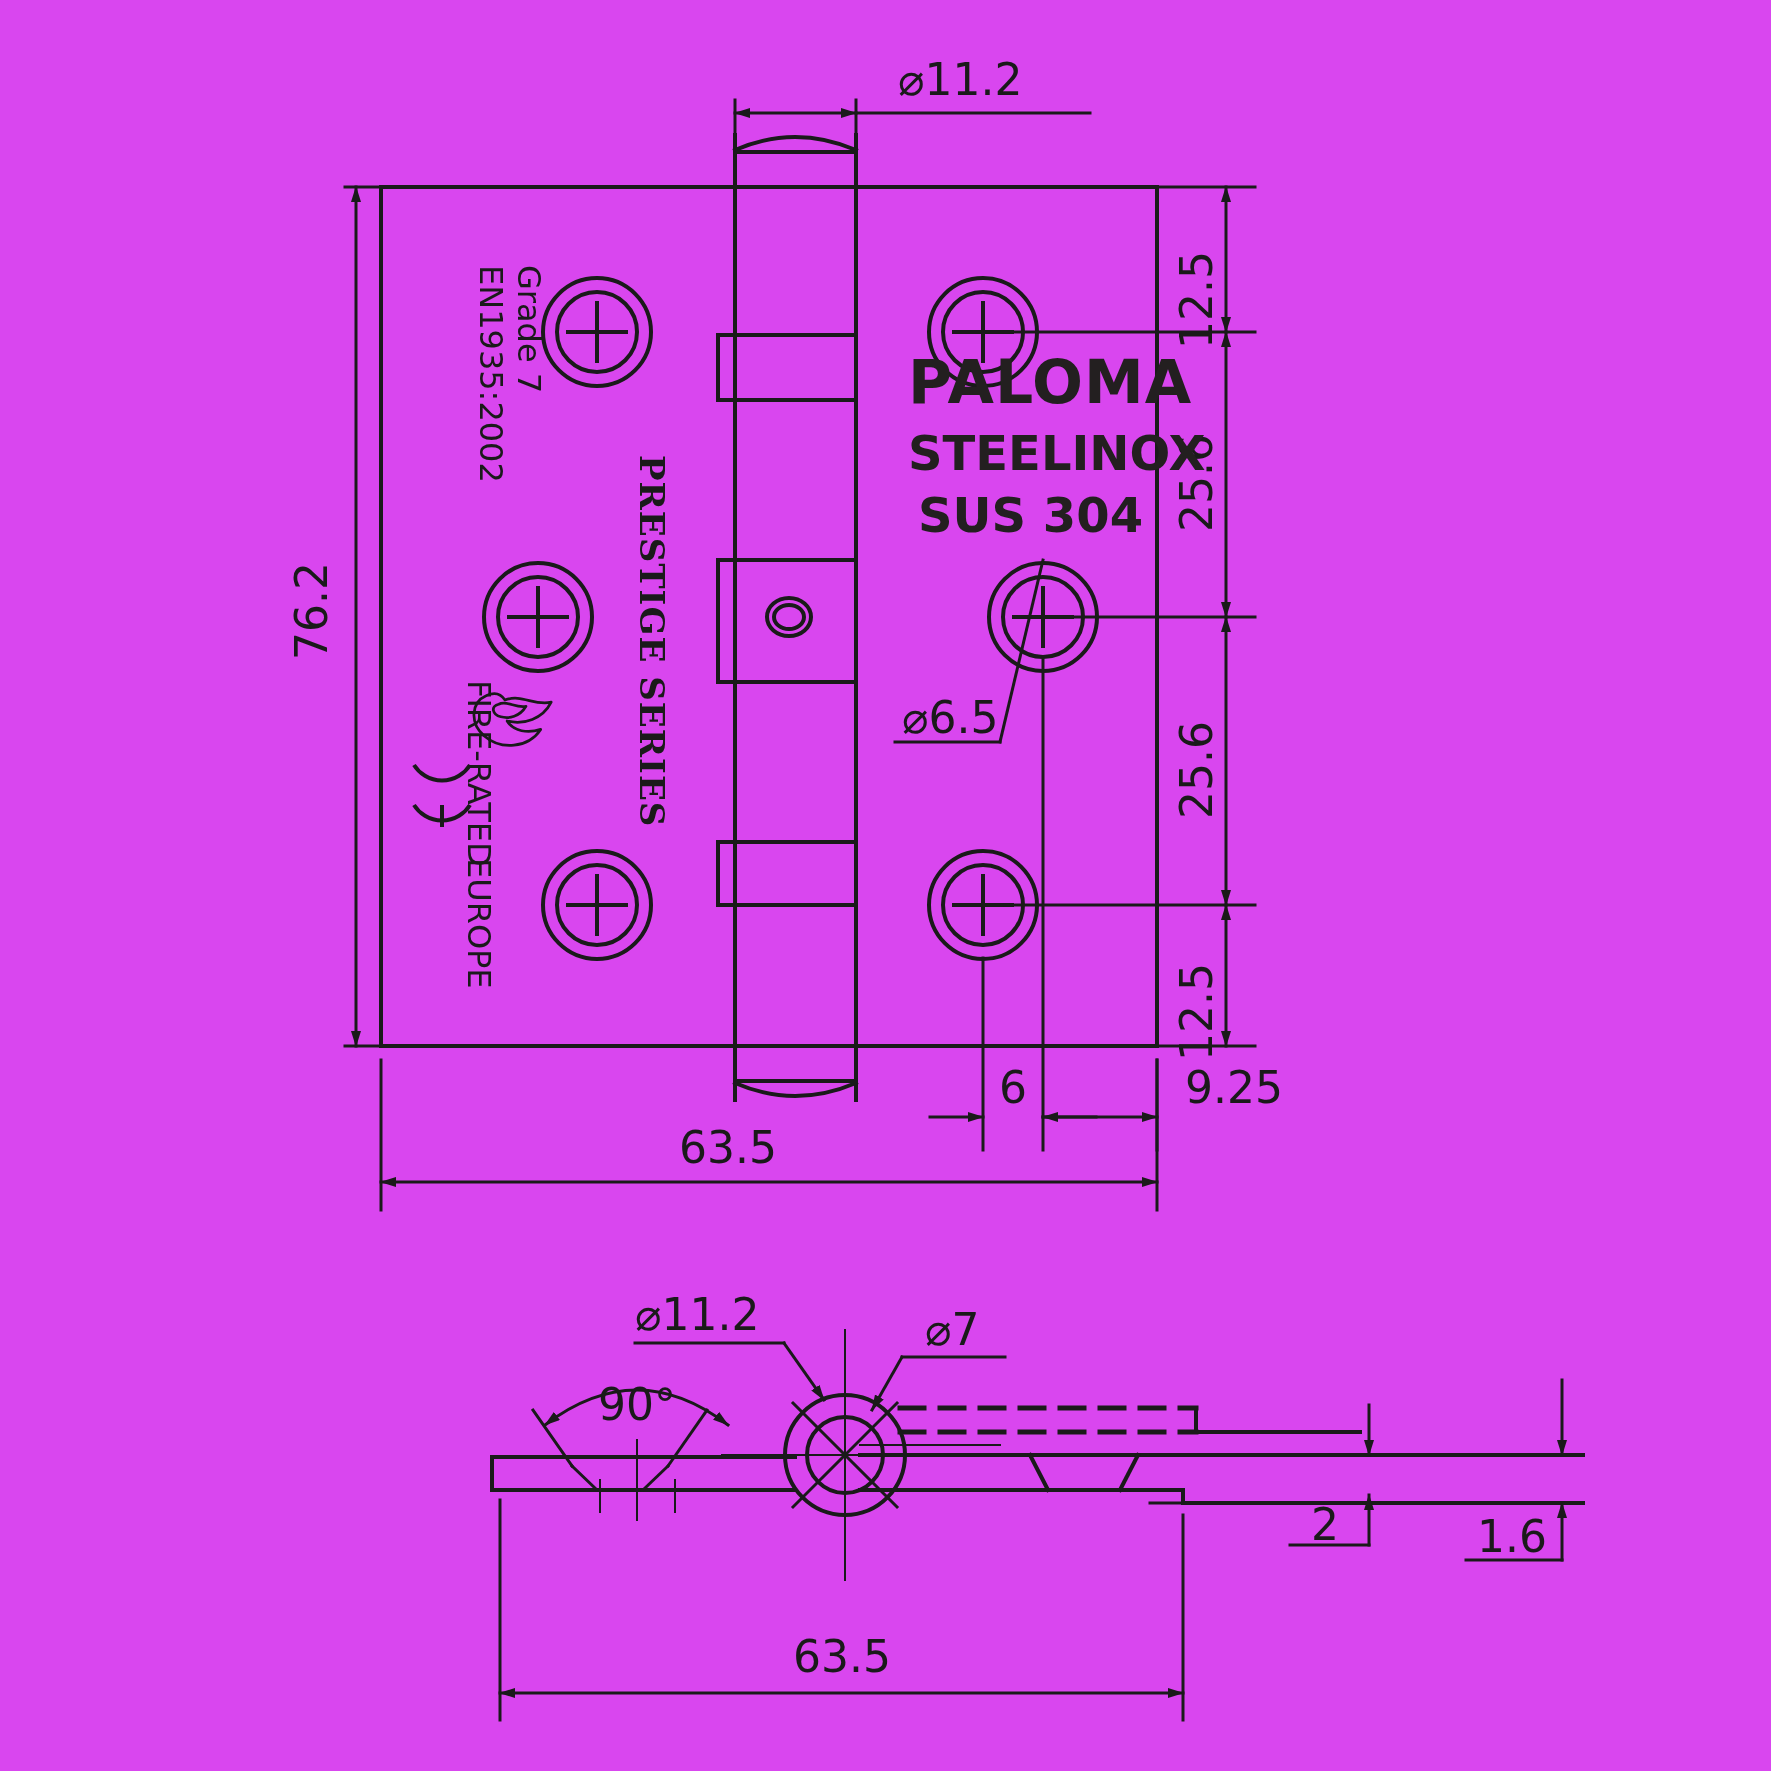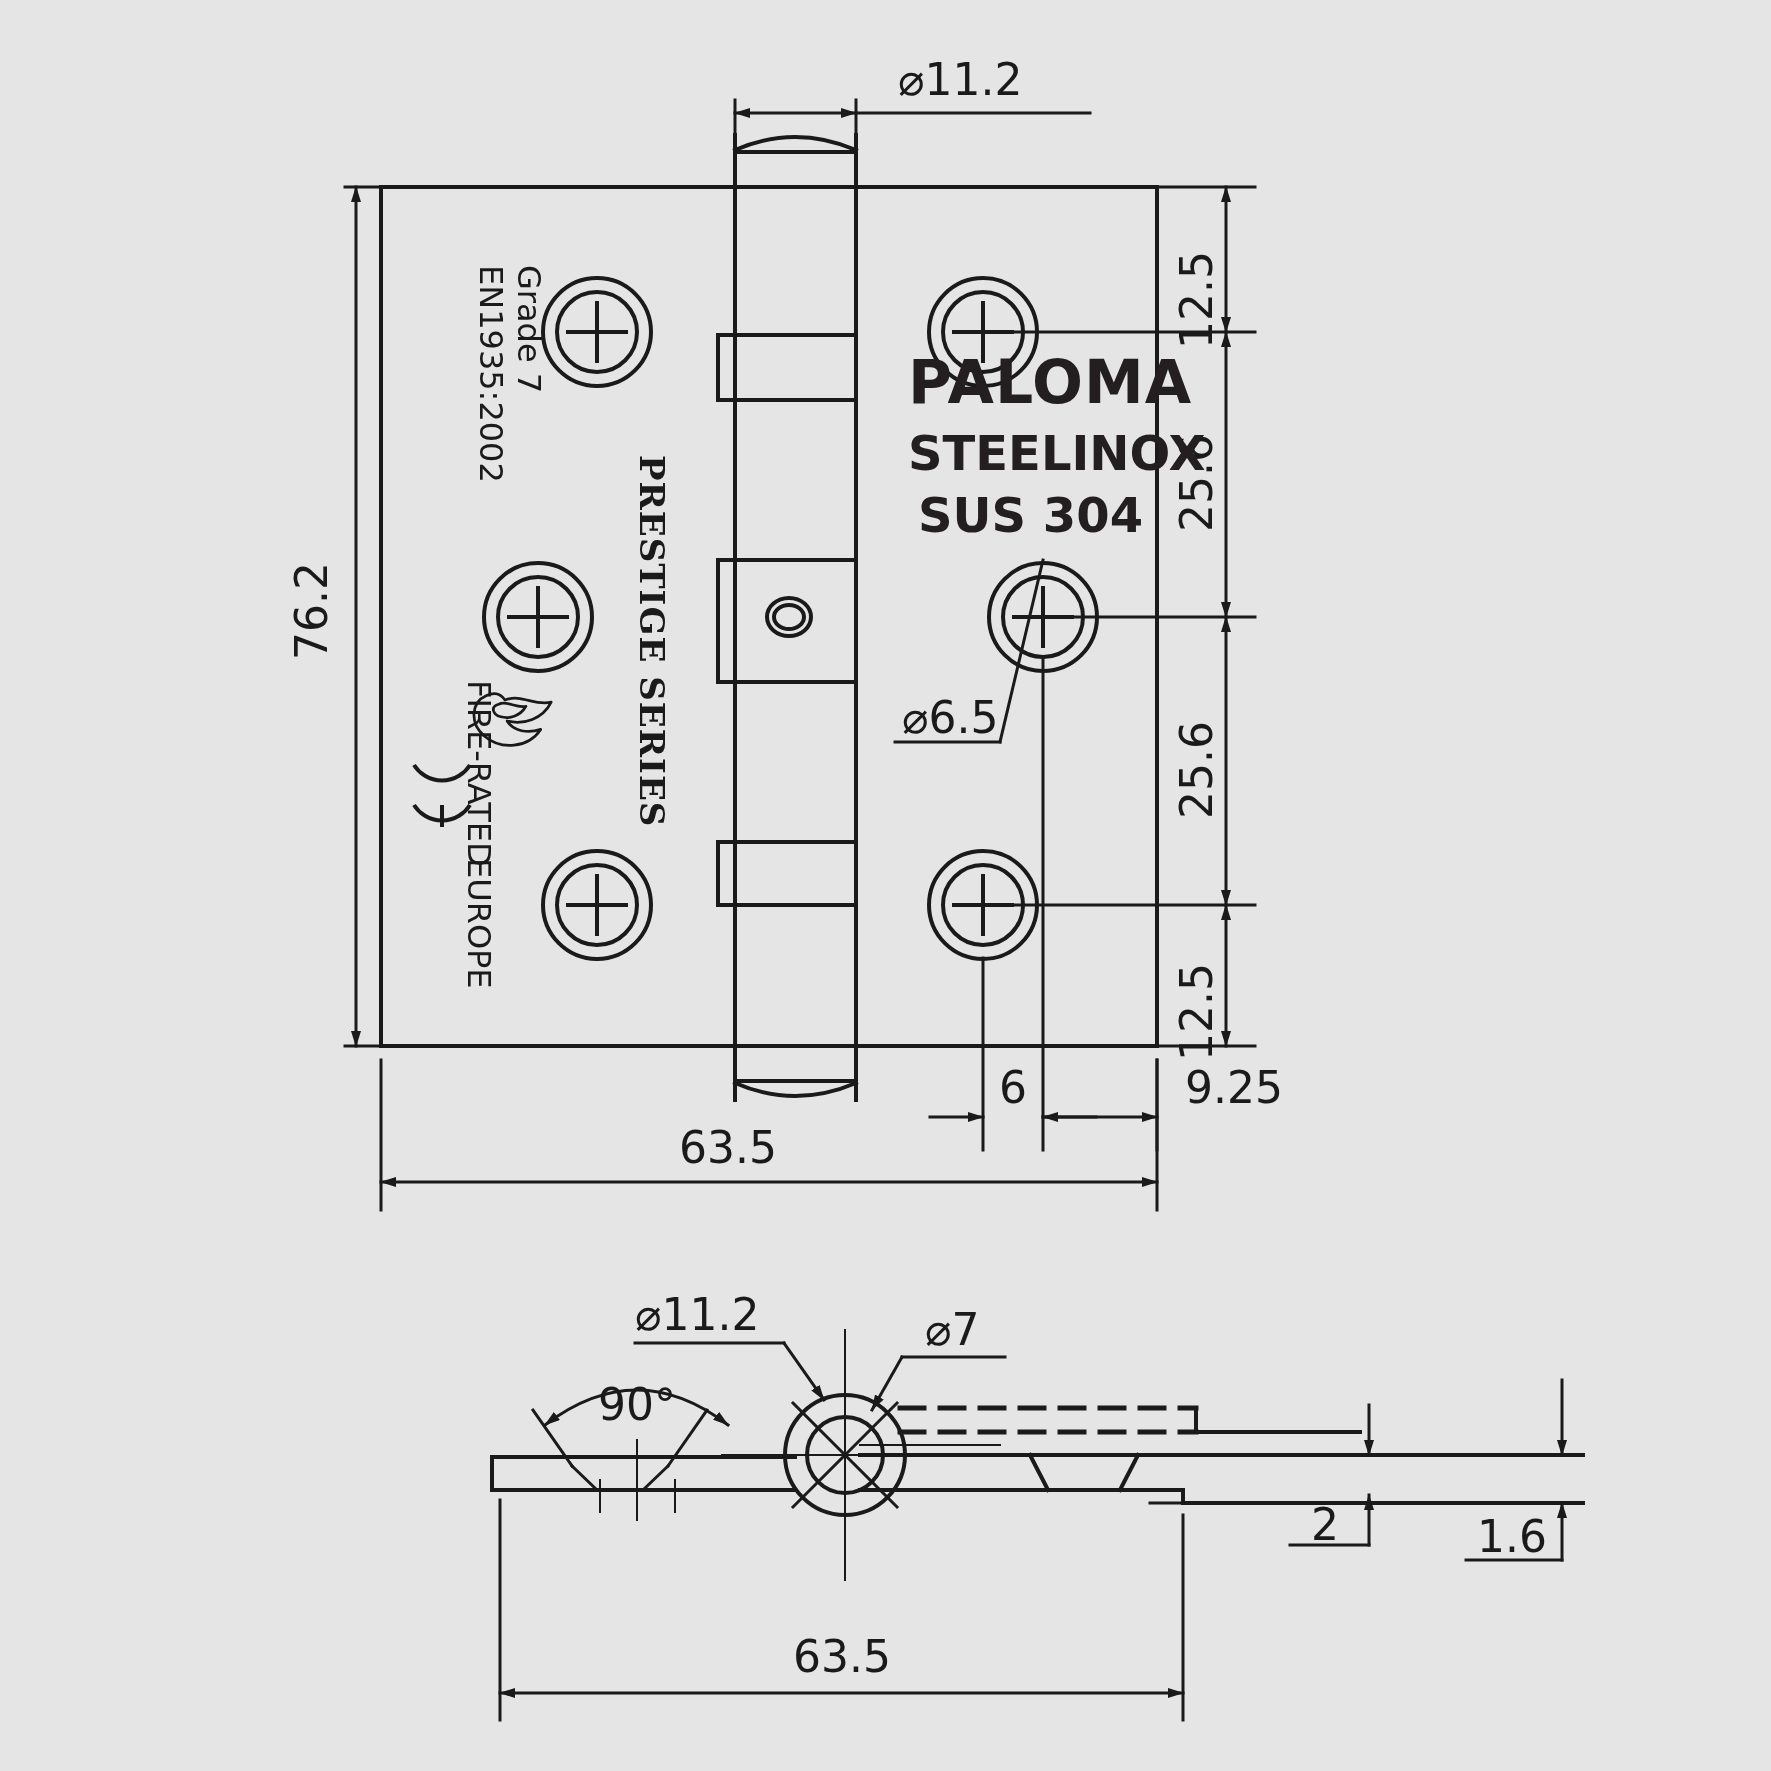--- a/index.html
+++ b/index.html
@@ -2,21 +2,21 @@
 <html><head>
 <meta charset="utf-8">
 <title>Hinge Technical Drawing</title>
 <style>
   html,body{margin:0;padding:0;background:#ffffff;}
   body{
     width:1771px;height:1771px;
     font-family:"DejaVu Sans", sans-serif;
     overflow:hidden;
   }
-  #stage{position:relative;width:1771px;height:1771px;background:#e5e5e5;}
+  #stage{position:relative;width:1771px;height:1771px;background:#d946ef;}
   svg.drawing{position:absolute;top:0;left:0;width:1771px;height:1771px;}
   .dimtext{
     font-family:"DejaVu Sans", sans-serif;
     font-size:44px;
     fill:#1a1a1a;
   }
   .platetext{
     font-family:"DejaVu Sans", sans-serif;
     font-size:32px;
     fill:#1a1a1a;

